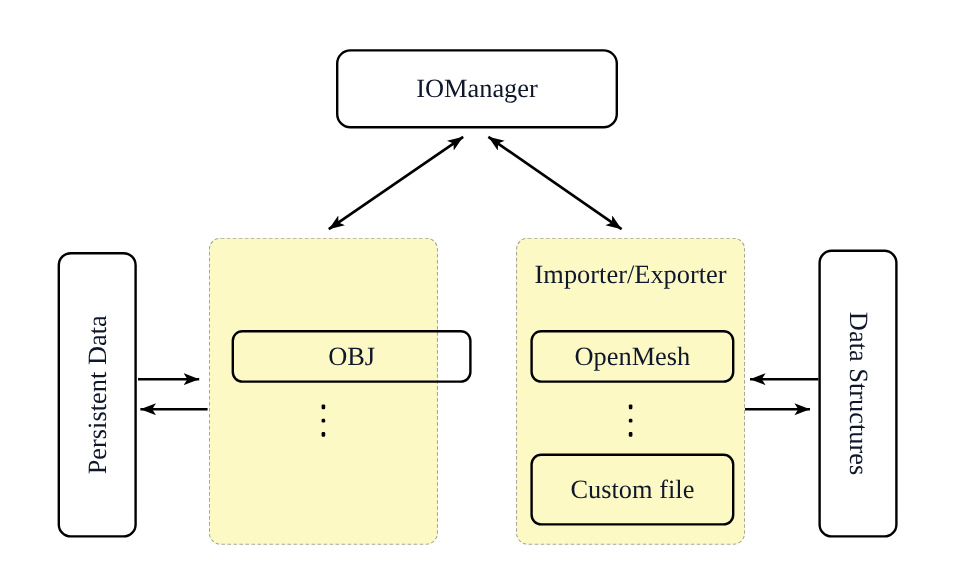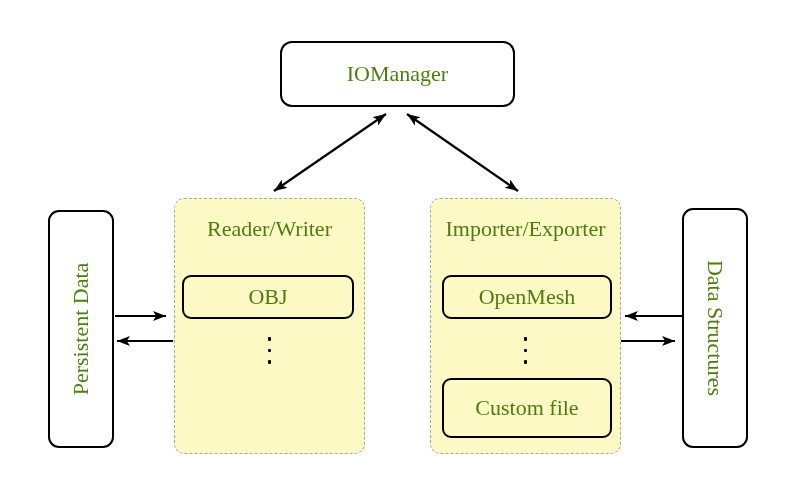--- a/index.html
+++ b/index.html
@@ -2,21 +2,21 @@
 <html style="--background: #ffffff; --container-fill: #FCF9C5; --container-border: #A6A6A6; --node-border: #000000; --arrow: #000000;"><head>
 <meta charset="utf-8">
 <style>
   html, body { margin: 0; padding: 0; background: #ffffff; }
   .stage {
     position: relative;
     width: 800px;
     height: 489px;
     background: var(--background, #fff);
     font-family: "Liberation Serif", "DejaVu Serif", serif;
-    color: #4d7c0f;
+    color: #0f172a;
     overflow: hidden;
   }
   .arrows { position: absolute; left: 0; top: 0; width: 800px; height: 489px; }
 
   .node {
     position: absolute;
     box-sizing: border-box;
     border: 2.5px solid var(--node-border, #000);
     background: #fff;
     display: flex;
@@ -61,21 +61,21 @@
     border-radius: 9px;
     background: transparent;
     display: flex;
     flex-direction: column;
     align-items: center;
     justify-content: center;
     font-size: 22px;
     line-height: 26px;
     text-align: center;
   }
-  .reader .inner   { left: 7px;  width: 172px; justify-content: center; }
+  .reader .inner   { left: 18px;  width: 200px; justify-content: center; }
   .importer .inner { left: 11px; width: 170px; }
   .slot1 { top: 76px;  height: 44px; }
   .slot2 { top: 179px; height: 60px; }
 
   .vdots {
     position: absolute;
     top: 138px; left: 0; right: 0;
     display: flex;
     flex-direction: column;
     align-items: center;
@@ -113,21 +113,20 @@
 
   <div class="node vbox persistent">
     <span class="vtext ccw">Persistent Data</span>
   </div>
 
   <div class="node vbox structures">
     <span class="vtext cw">Data Structures</span>
   </div>
 
   <div class="container reader">
-    <div class="ctitle">Reader/Writer</div>
     <div class="inner slot1">
       <div>OBJ</div>
     </div>
     <div class="vdots">
         <i></i>
         <i></i>
         <i></i>
       </div>
   </div>
 

